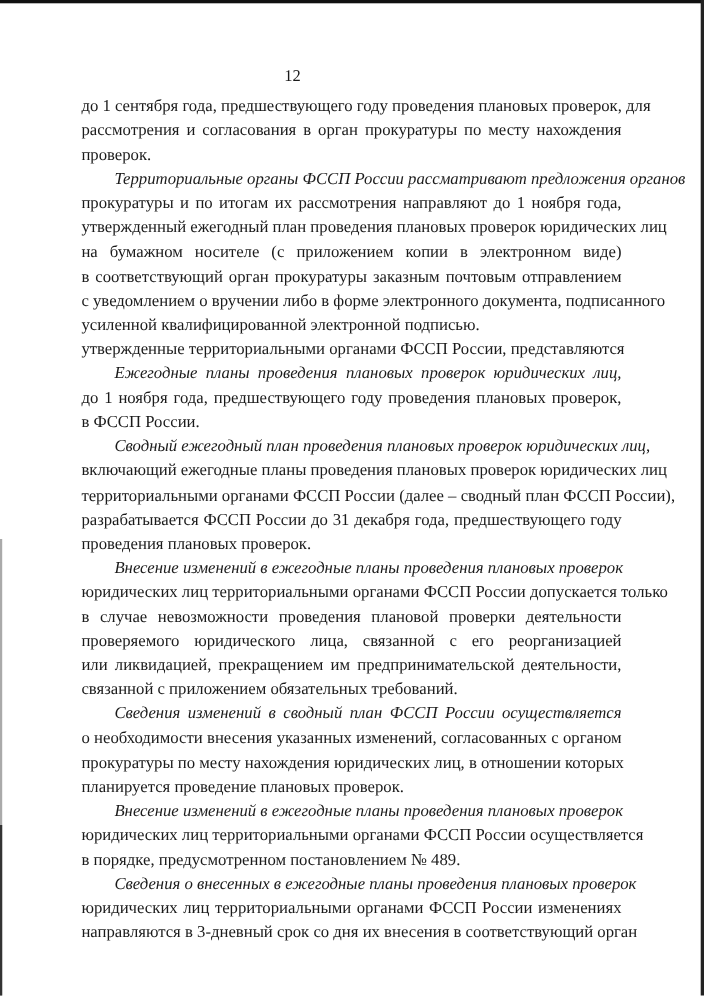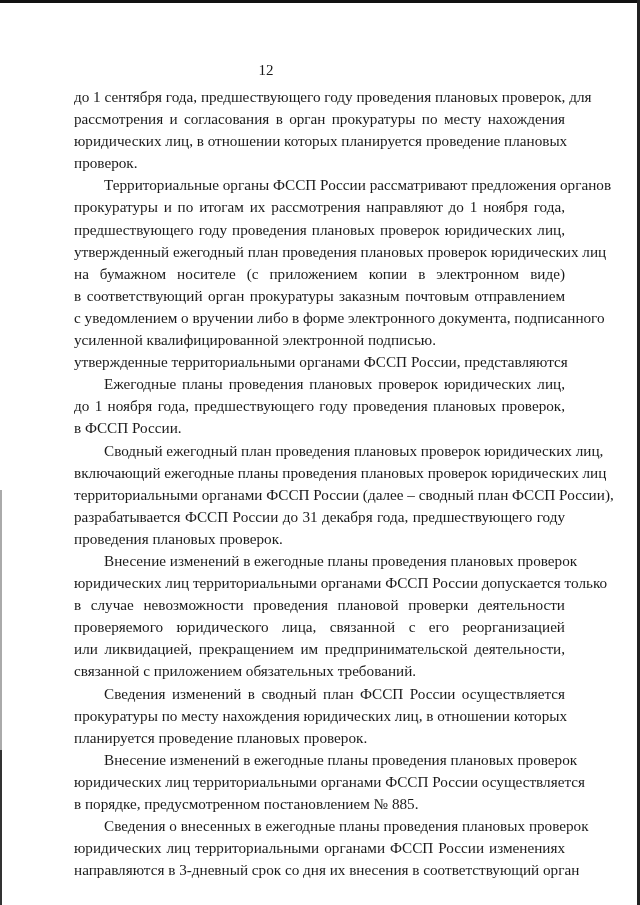--- a/index.html
+++ b/index.html
@@ -16,43 +16,41 @@
   .page-number {
     position: absolute; left: 0; width: 532px; top: 62px;
     text-align: center; font-size: 15px;
   }
   .content {
     position: absolute; left: 74px; top: 86px; width: 491px;
     font-size: 15.2px; line-height: 22.1px;
   }
   .line { display: block; text-align: justify; text-align-last: justify; white-space: nowrap; }
   .line.last { text-align-last: left; }
-  .indent { padding-left: 30px; }
+  .indent { padding-left: 30px; font-style: italic; }
 </style>
 </head>
 <body>
 
 <div class="top-border"></div>
 <div class="right-border"></div>
 <div class="left-border"></div>
 <div class="left-border-dark"></div>
 
 <div class="page-number">12</div>
 
 <div class="content" id="content">
     <div>
       <span class="line">до 1 сентября года, предшествующего году проведения плановых проверок, для</span>
       <span class="line">рассмотрения и согласования в орган прокуратуры по месту нахождения</span>
-      <span class="line">юридических лиц, в отношении которых планируется проведение плановых</span>
       <span class="line last">проверок.</span>
     </div>
     <div>
       <span class="line indent">Территориальные органы ФССП России рассматривают предложения органов</span>
       <span class="line">прокуратуры и по итогам их рассмотрения направляют до 1 ноября года,</span>
-      <span class="line">предшествующего году проведения плановых проверок юридических лиц,</span>
       <span class="line">утвержденный ежегодный план проведения плановых проверок юридических лиц</span>
       <span class="line">на бумажном носителе (с приложением копии в электронном виде)</span>
       <span class="line">в соответствующий орган прокуратуры заказным почтовым отправлением</span>
       <span class="line">с уведомлением о вручении либо в форме электронного документа, подписанного</span>
       <span class="line last">усиленной квалифицированной электронной подписью.</span>
     </div>
     <div>
       <span class="line">утвержденные территориальными органами ФССП России, представляются</span>
       <span class="line indent">Ежегодные планы проведения плановых проверок юридических лиц,</span>
       <span class="line">до 1 ноября года, предшествующего году проведения плановых проверок,</span>
@@ -68,26 +66,27 @@
     <div>
       <span class="line indent">Внесение изменений в ежегодные планы проведения плановых проверок</span>
       <span class="line">юридических лиц территориальными органами ФССП России допускается только</span>
       <span class="line">в случае невозможности проведения плановой проверки деятельности</span>
       <span class="line">проверяемого юридического лица, связанной с его реорганизацией</span>
       <span class="line">или ликвидацией, прекращением им предпринимательской деятельности,</span>
       <span class="line last">связанной с приложением обязательных требований.</span>
     </div>
     <div>
       <span class="line indent">Сведения изменений в сводный план ФССП России осуществляется</span>
+      <span class="line">о необходимости внесения указанных изменений, согласованных с органом</span>
       <span class="line">прокуратуры по месту нахождения юридических лиц, в отношении которых</span>
       <span class="line last">планируется проведение плановых проверок.</span>
     </div>
     <div>
       <span class="line indent">Внесение изменений в ежегодные планы проведения плановых проверок</span>
       <span class="line">юридических лиц территориальными органами ФССП России осуществляется</span>
-      <span class="line last">в порядке, предусмотренном постановлением № 885.</span>
+      <span class="line last">в порядке, предусмотренном постановлением № 489.</span>
     </div>
     <div>
       <span class="line indent">Сведения о внесенных в ежегодные планы проведения плановых проверок</span>
       <span class="line">юридических лиц территориальными органами ФССП России изменениях</span>
       <span class="line">направляются в 3-дневный срок со дня их внесения в соответствующий орган</span>
     </div>
   </div>
 
 </body></html>

